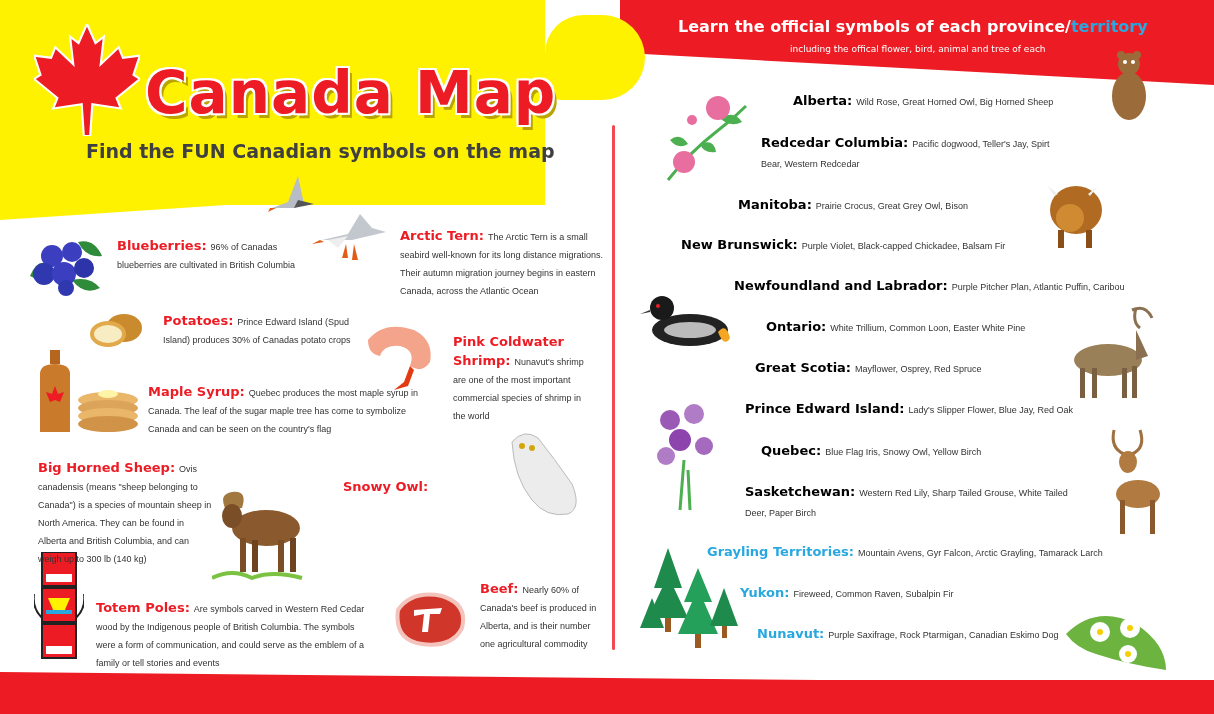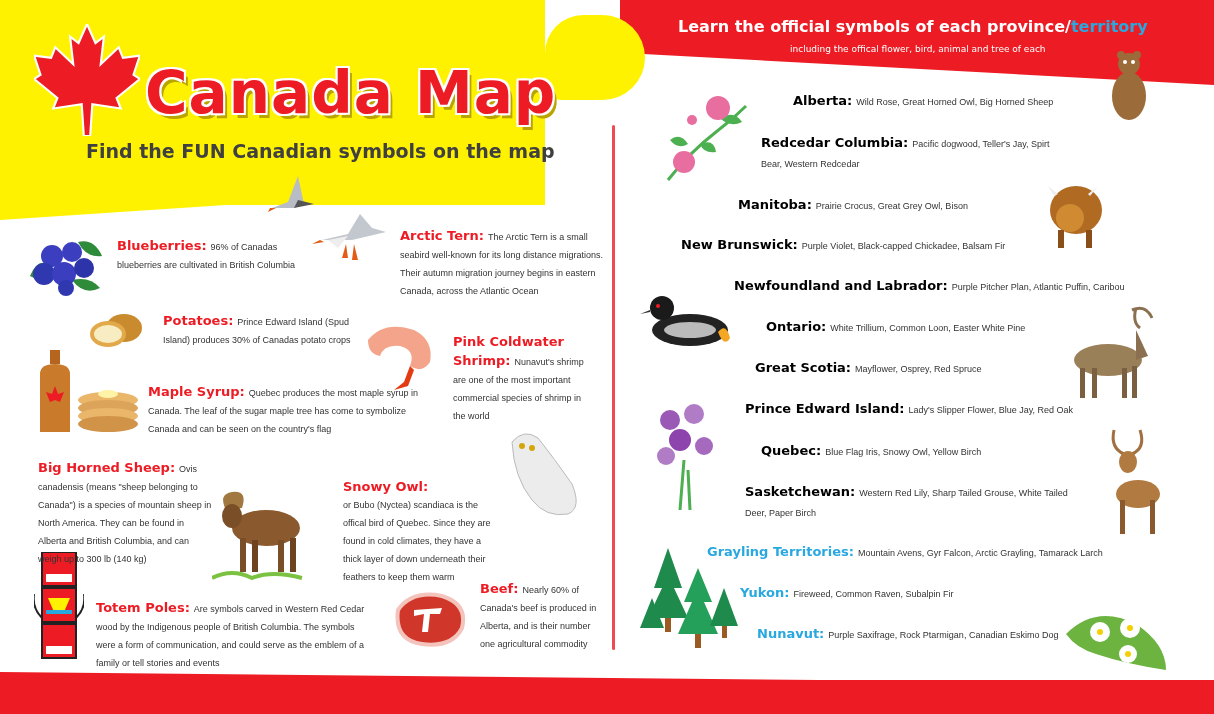--- a/index.html
+++ b/index.html
@@ -138,21 +138,21 @@
 <div class="abs fact" style="left:453px;top:333px;width:140px">
   <span class="h">Pink Coldwater Shrimp:</span><span>Nunavut's shrimp are one of the most important commercial species of shrimp in the world</span>
 </div>
 <div class="abs fact" style="left:148px;top:383px;width:270px">
   <span class="h">Maple Syrup:</span><span>Quebec produces the most maple syrup in Canada. The leaf of the sugar maple tree has come to symbolize Canada and can be seen on the country's flag</span>
 </div>
 <div class="abs fact" style="left:38px;top:459px;width:175px">
   <span class="h">Big Horned Sheep:</span><span>Ovis canadensis (means "sheep belonging to Canada") is a species of mountain sheep in North America. They can be found in Alberta and British Columbia, and can weigh up to 300 lb (140 kg)</span>
 </div>
 <div class="abs fact" style="left:343px;top:478px;width:150px">
-  <span class="h" style="display:block">Snowy Owl:</span><span>or Bubo (Nyctea) scandiaca is the offical bird of Quebec. Since they are found in cold climates, they have a thick layer of down underneath their feathers to keep them warm</span>
+  <span class="h" style="display:block">Snowy Owl:</span>
 </div>
 <div class="abs fact" style="left:96px;top:599px;width:275px">
   <span class="h">Totem Poles:</span><span>Are symbols carved in Western Red Cedar wood by the Indigenous people of British Columbia. The symbols were a form of communication, and could serve as the emblem of a family or tell stories and events</span>
 </div>
 <div class="abs fact" style="left:480px;top:580px;width:125px">
   <span class="h">Beef:</span><span>Nearly 60% of Canada's beef is produced in Alberta, and is their number one agricultural commodity</span>
 </div>
 
 <svg class="abs" style="left:660px;top:92px" width="96" height="92" viewBox="0 0 96 92">
   <path d="M8 88 Q30 60 56 40 Q72 28 86 14" stroke="#4caf50" stroke-width="3" fill="none"></path>

